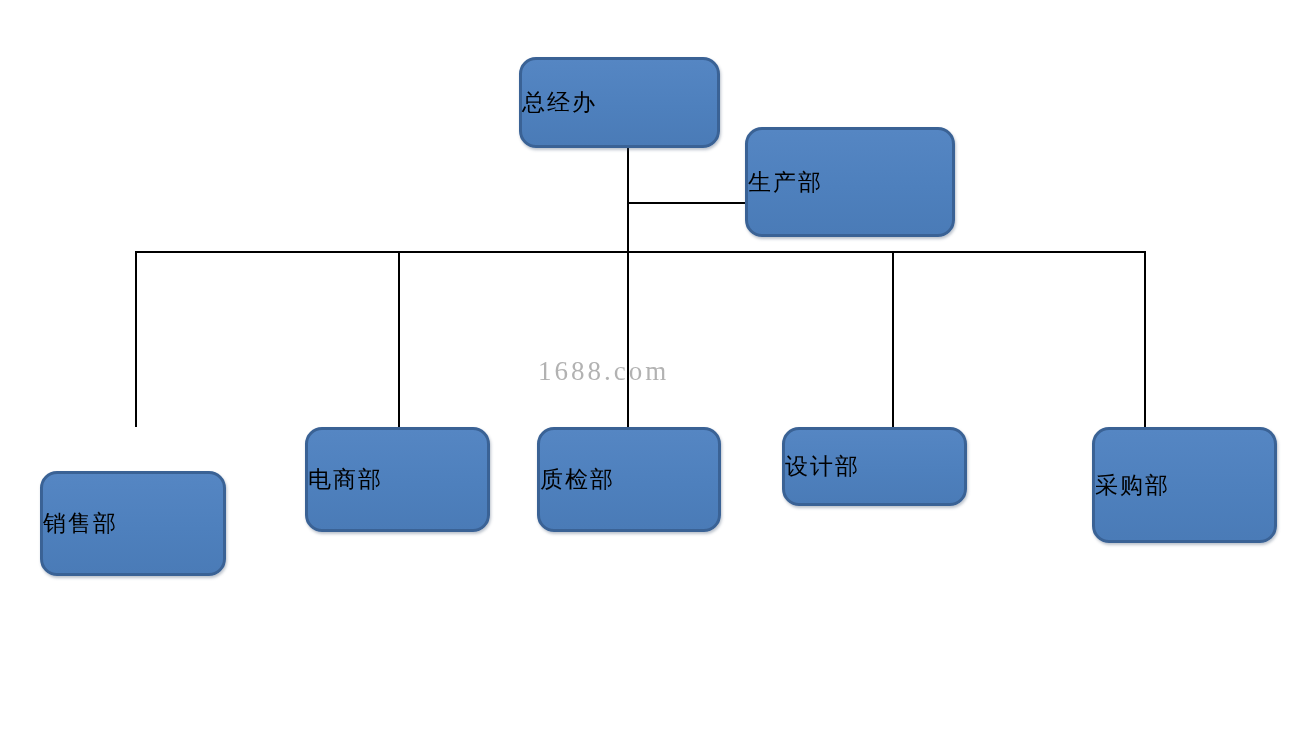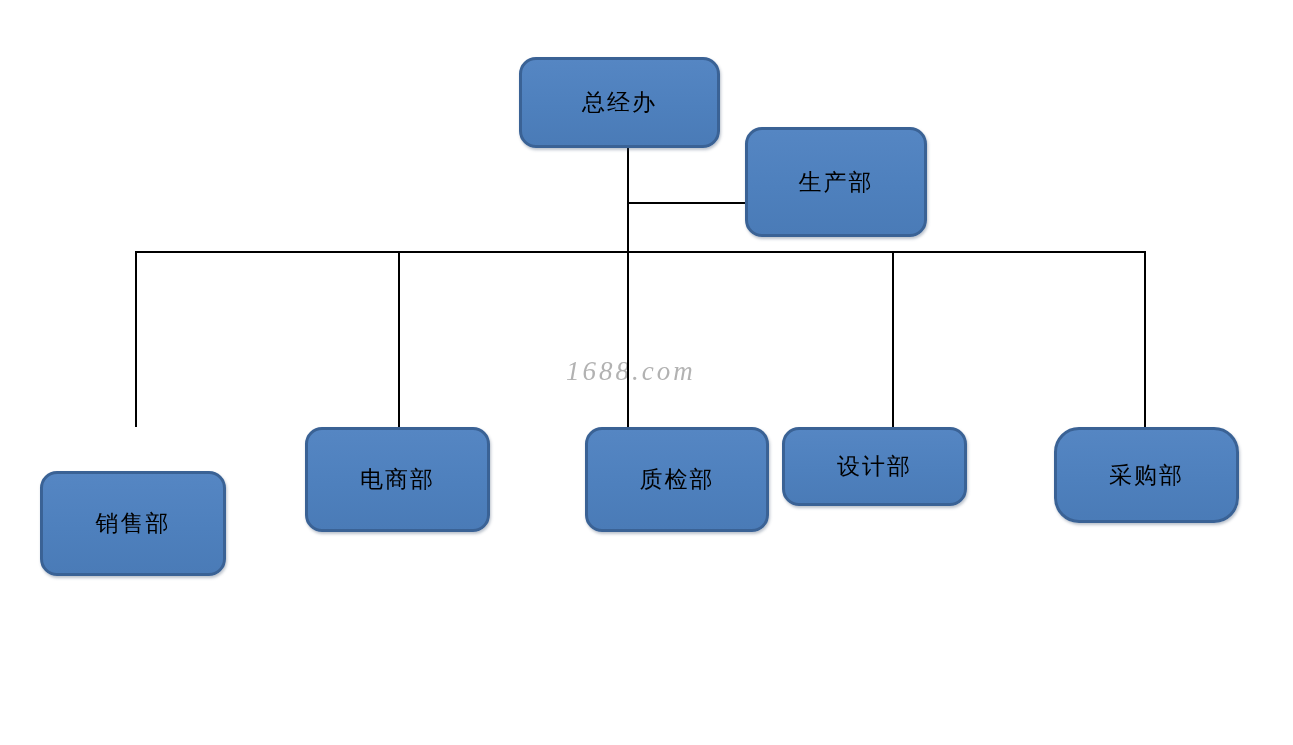--- a/index.html
+++ b/index.html
@@ -19,59 +19,58 @@
   }
   
   .node {
     position: absolute;
     box-sizing: border-box;
     background: linear-gradient(180deg, #5586c3 0%, var(--node-fill, #4e80bd) 55%, #4a7bb7 100%);
     border: 3px solid var(--node-border, #3a6295);
     border-radius: 17px;
     display: flex;
     align-items: center;
-    justify-content: center;
+    justify-content: flex-start;
     box-shadow: 1px 2px 3px rgba(60, 80, 110, 0.35);
     z-index: 3;
   }
   .node .label {
     color: var(--label-text, #000000);
     font-size: 23px;
     letter-spacing: 2px;
     white-space: nowrap;
   }
   
   .line {
     position: absolute;
     background: var(--connector, #000000);
     z-index: 2;
   }
   
   .watermark {
     position: absolute;
-    left: 566px;
+    left: 538px;
     top: 356px;
     z-index: 1;
-    font-style: italic;
     font-size: 27px;
     letter-spacing: 3px;
     color: var(--watermark-text, #999999);
     opacity: 0.75;
     text-shadow: 1px 1px 1px rgba(255,255,255,0.9);
     user-select: none;
   }
 
   
   #node-gm          { left: 519px;  top: 57px;  width: 201px; height: 91px;  }
-  #node-production  { left: 745px;  top: 127px; width: 182px; height: 110px; }
+  #node-production  { left: 745px;  top: 127px; width: 210px; height: 110px; }
   #node-sales       { left: 40px;   top: 427px; width: 186px; height: 105px; margin-top: 44px; }
   #node-ecommerce   { left: 305px;  top: 427px; width: 185px; height: 105px; }
-  #node-quality     { left: 537px;  top: 427px; width: 184px; height: 105px; margin-left: 48px; }
+  #node-quality     { left: 537px;  top: 427px; width: 184px; height: 105px; }
   #node-design      { left: 782px;  top: 427px; width: 185px; height: 79px; }
-  #node-purchasing  { left: 1054px; top: 427px; width: 185px; height: 96px; border-radius: 25px; }
+  #node-purchasing  { left: 1092px; top: 427px; width: 185px; height: 116px; }
 
   
   #line-root-drop        { left: 627px;  top: 148px; width: 2px;    height: 279px; } 
   #line-production-link  { left: 627px;  top: 202px; width: 118px;  height: 2px;   } 
   #line-bus              { left: 135px;  top: 251px; width: 1011px; height: 2px;   } 
   #line-drop-sales       { left: 135px;  top: 251px; width: 2px;    height: 176px; }
   #line-drop-ecommerce   { left: 398px;  top: 251px; width: 2px;    height: 176px; }
   #line-drop-design      { left: 892px;  top: 251px; width: 2px;    height: 176px; }
   #line-drop-purchasing  { left: 1144px; top: 251px; width: 2px;    height: 176px; }
 </style>

